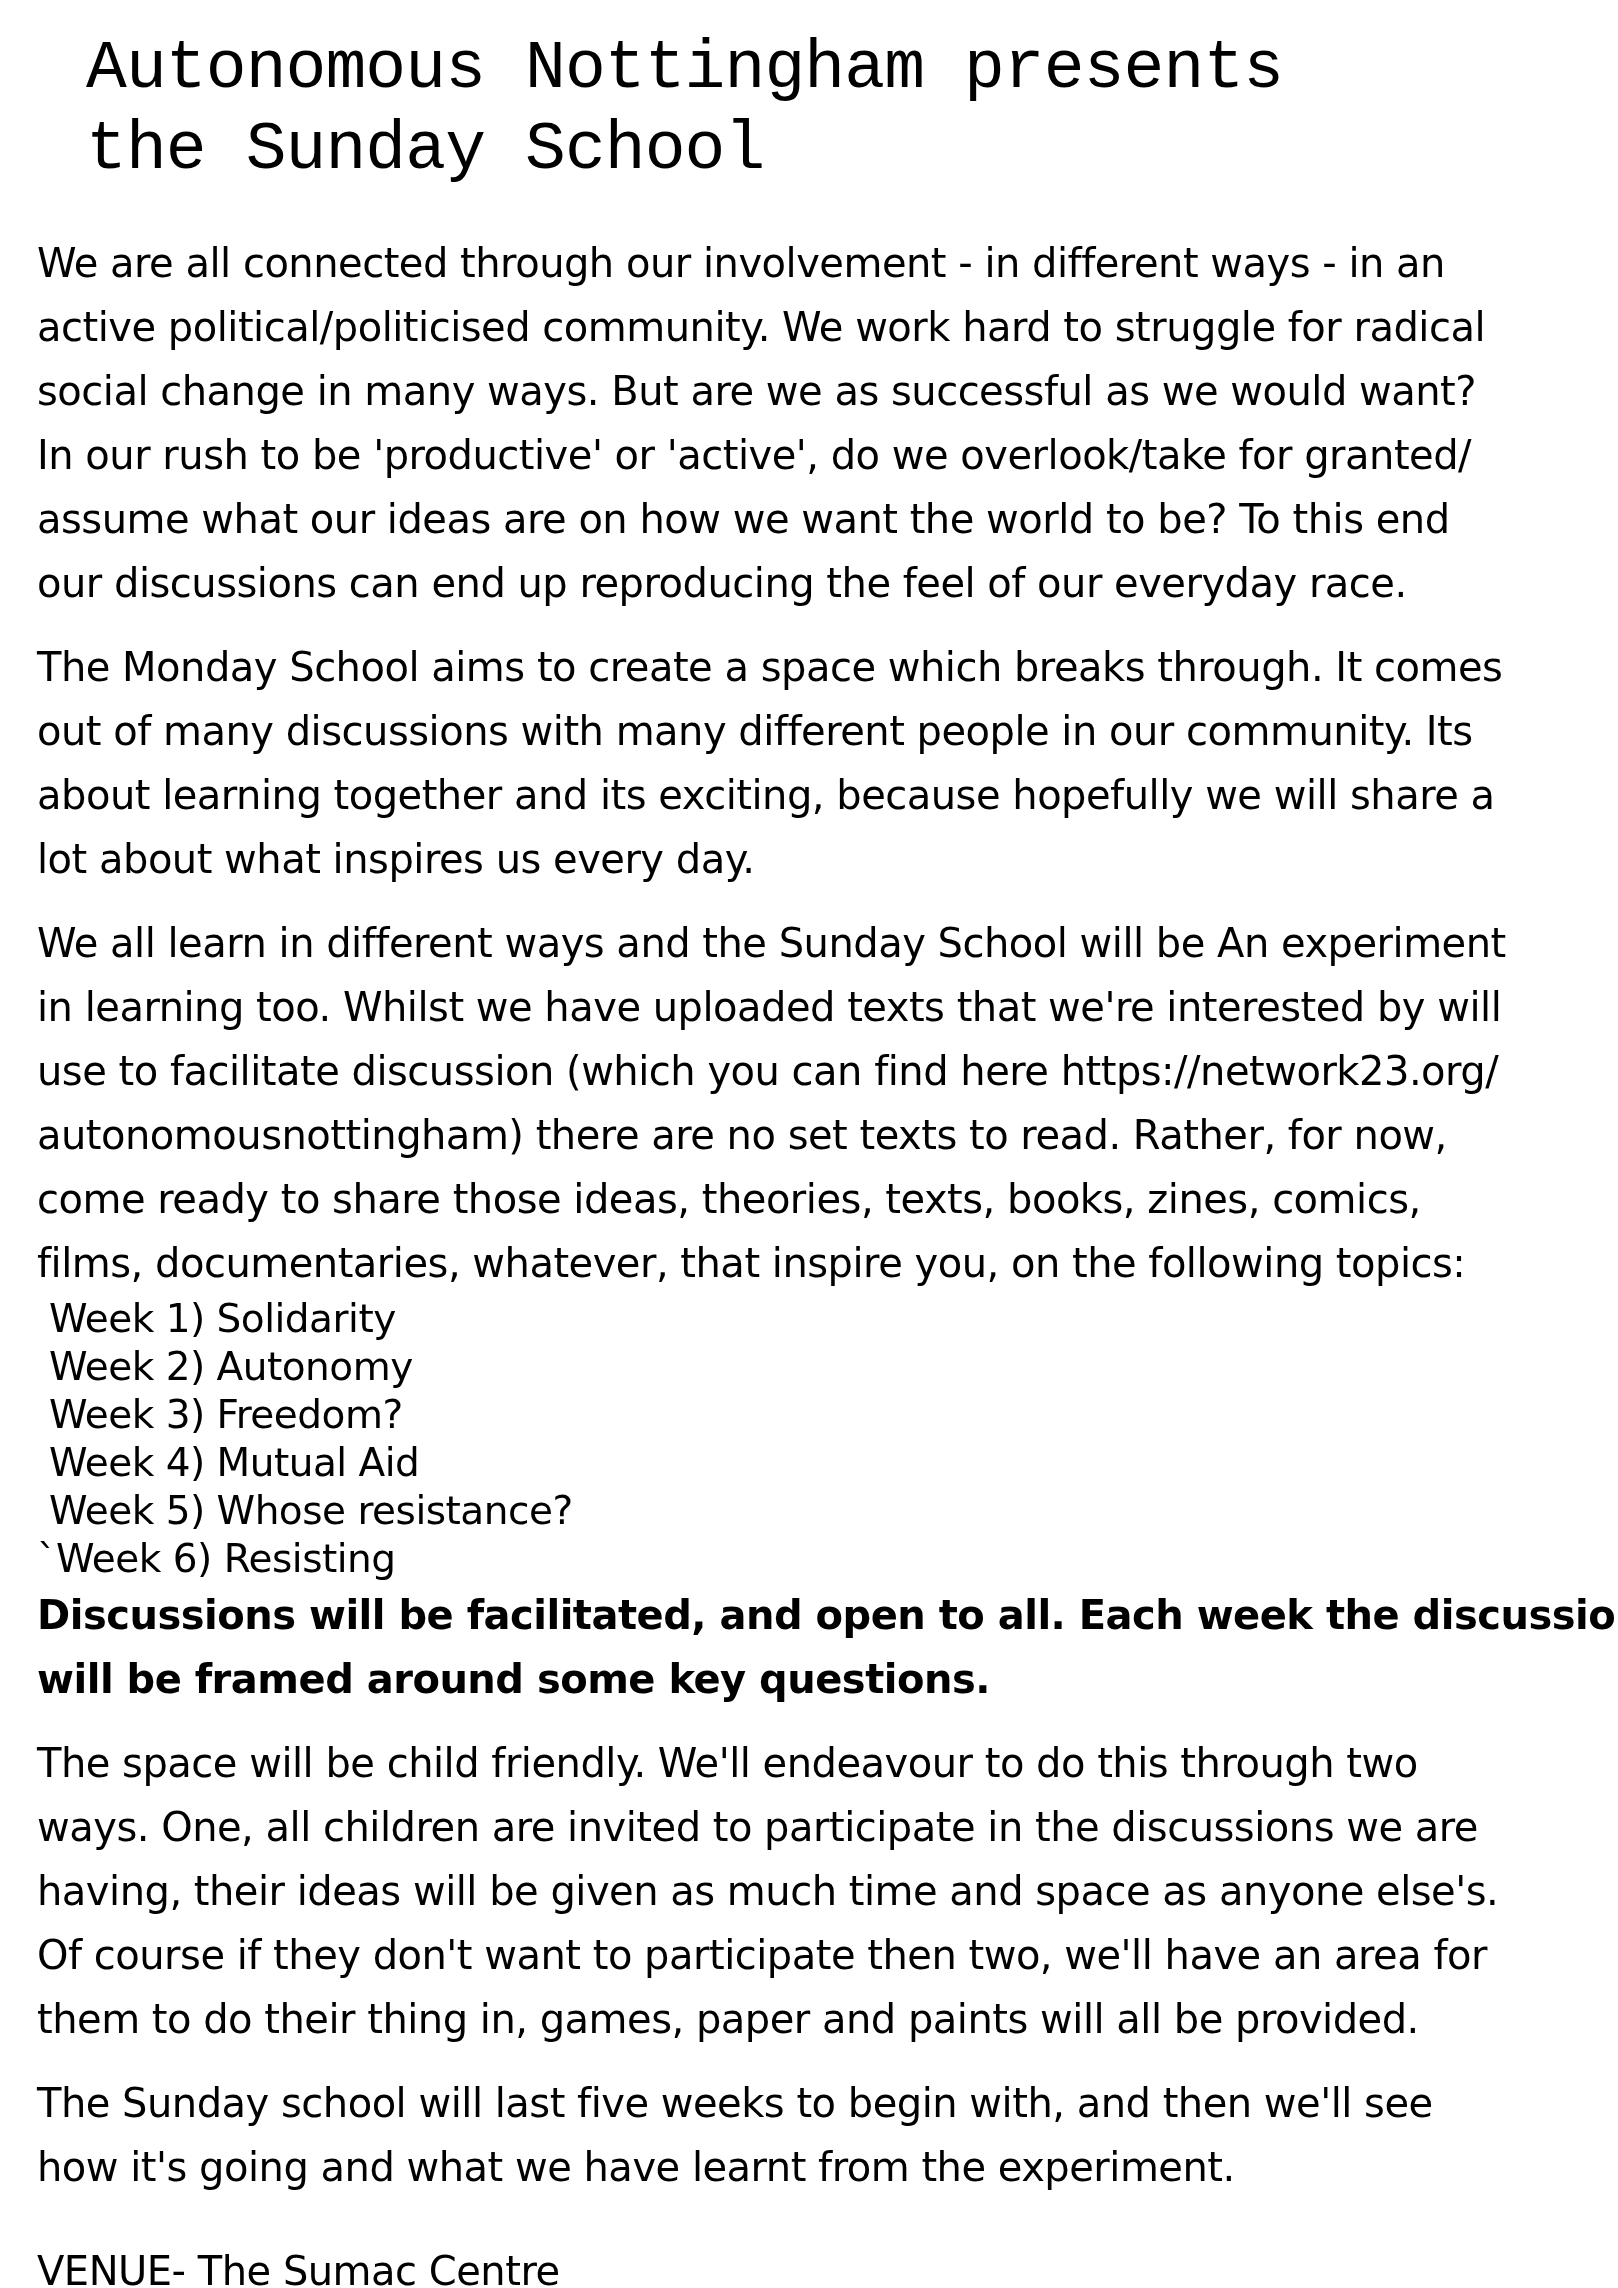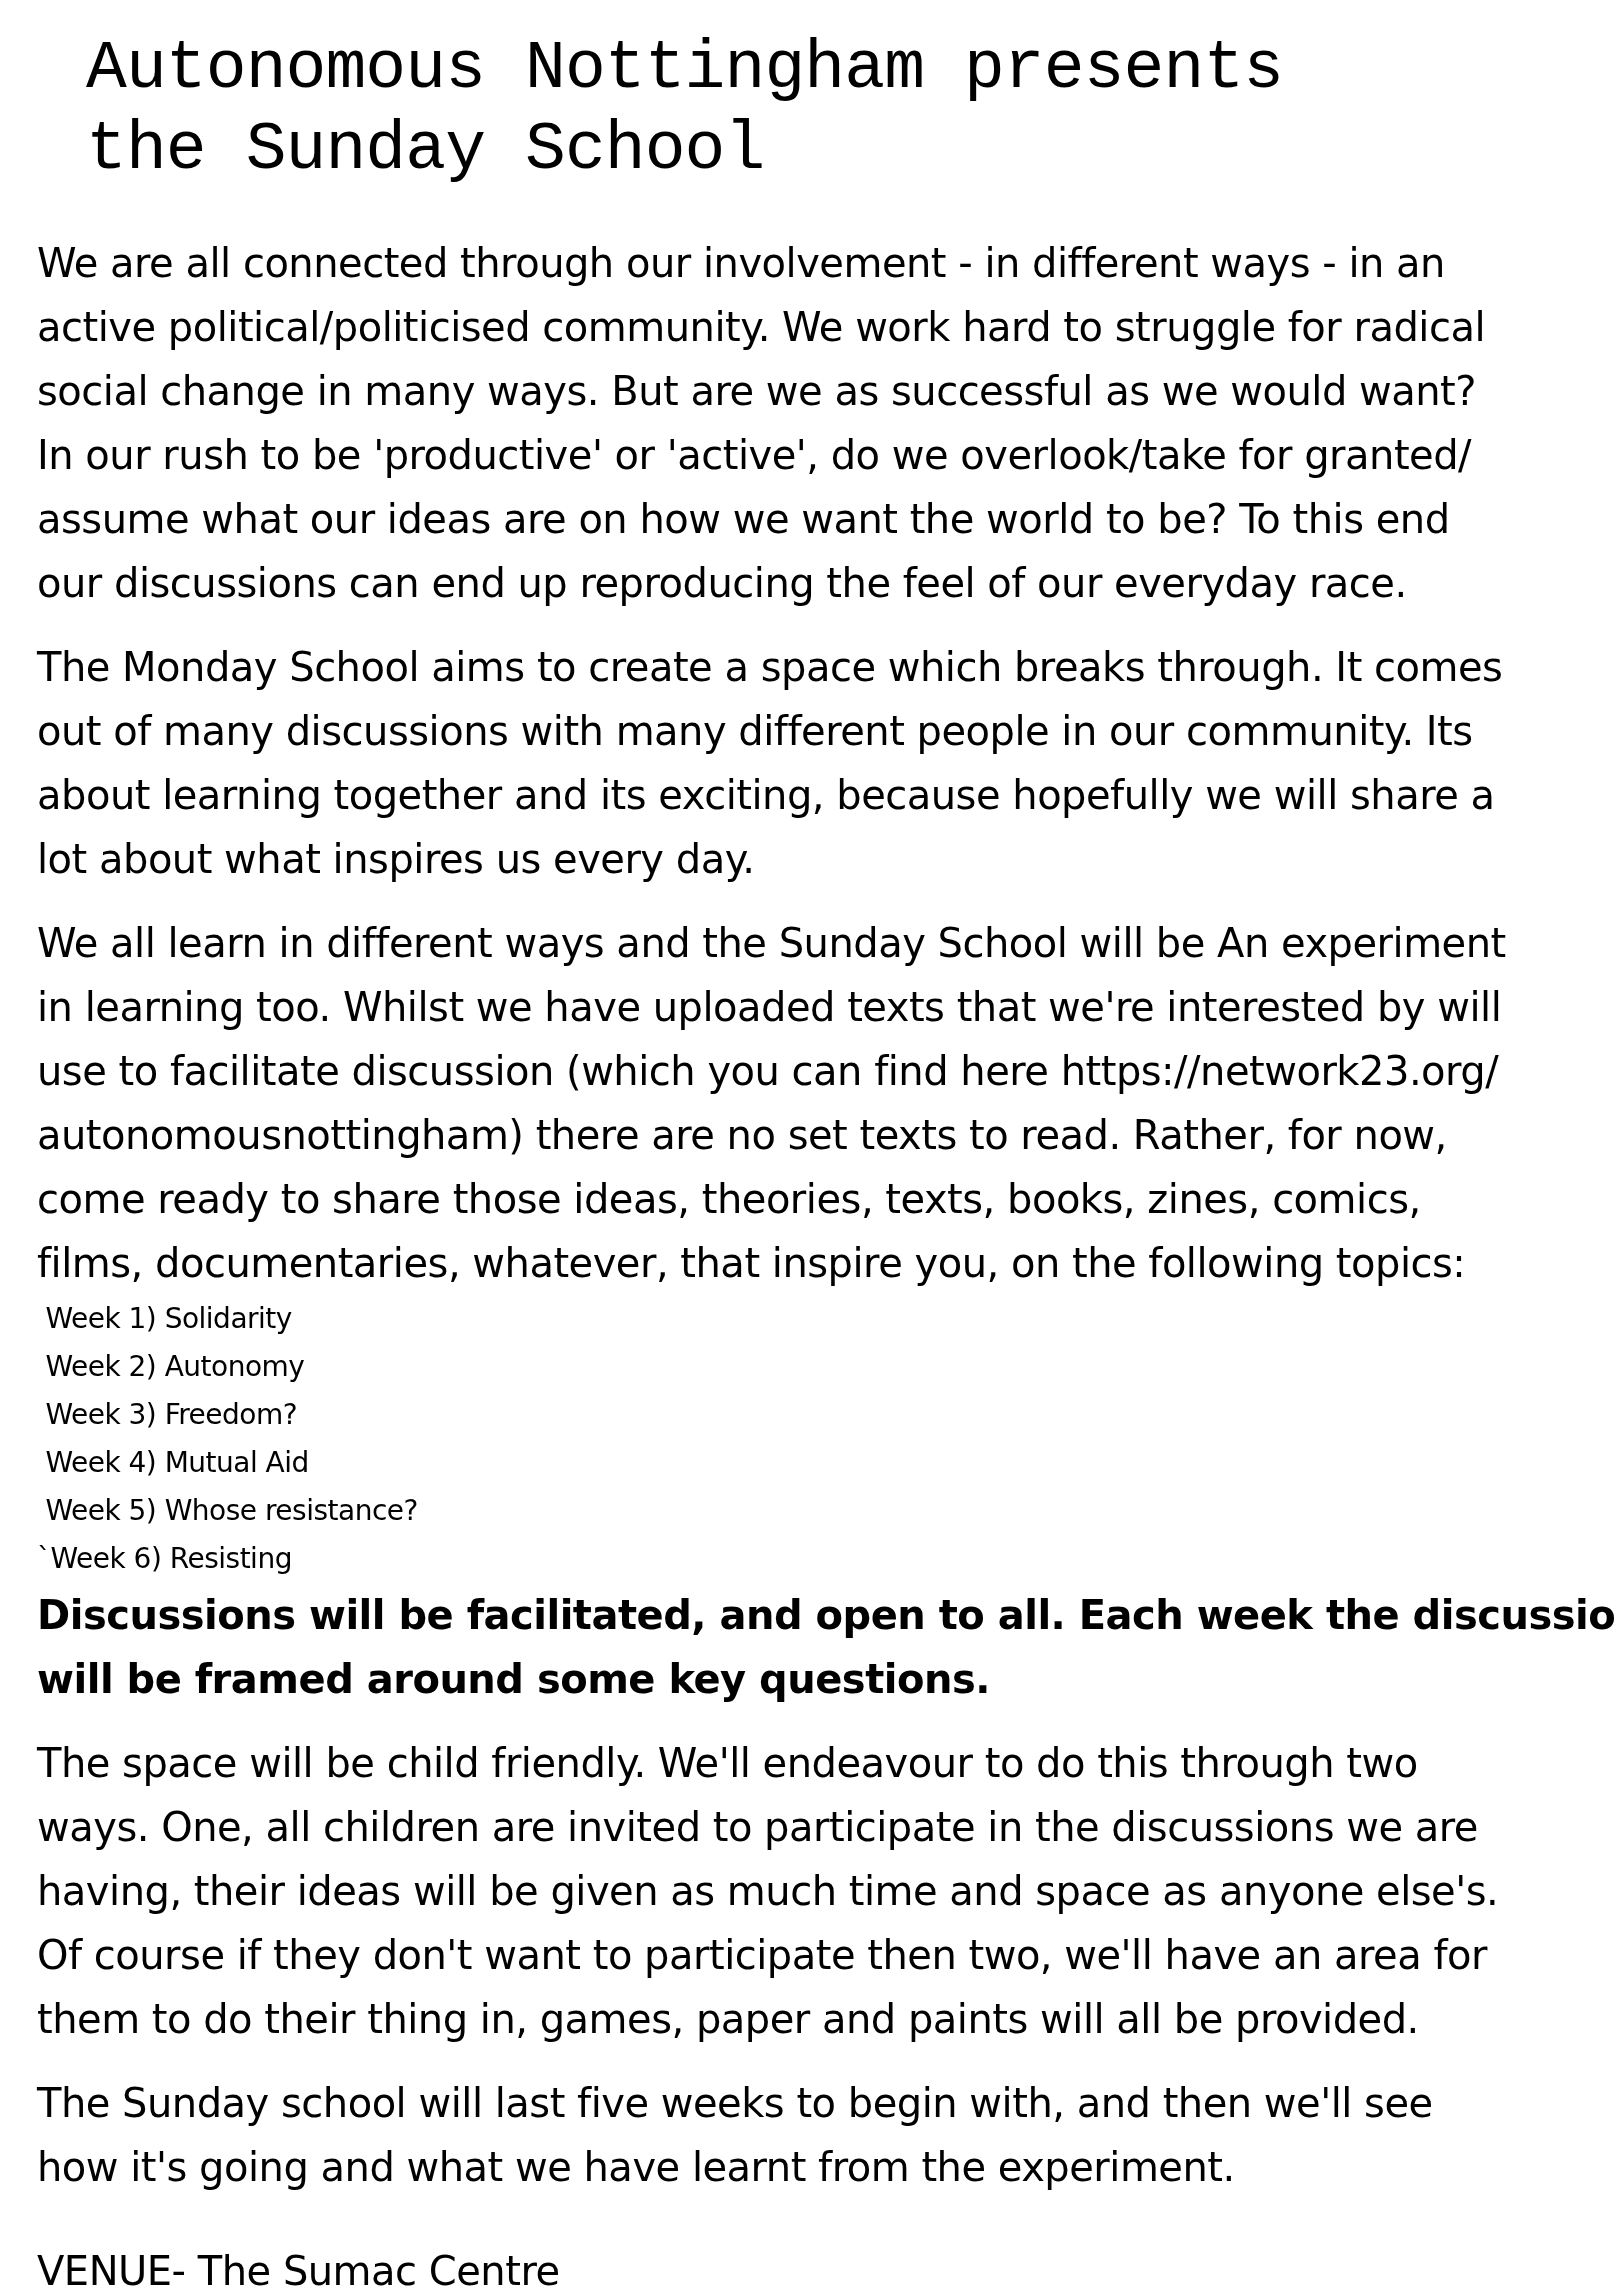--- a/index.html
+++ b/index.html
@@ -37,21 +37,21 @@
     margin-top: 41px;
   }
   .para.tight {
     margin-top: 0;
     font-weight: bold;
   }
   .weeks {
     margin: 0;
   }
   .week-line {
-    font-size: 28px;
+    font-size: 39px;
     line-height: 48px;
     letter-spacing: -0.5px;
     white-space: pre;
   }
   .details {
     margin-top: 48px;
     font-size: 40px;
     line-height: 48px;
     letter-spacing: -0.5px;
   }

